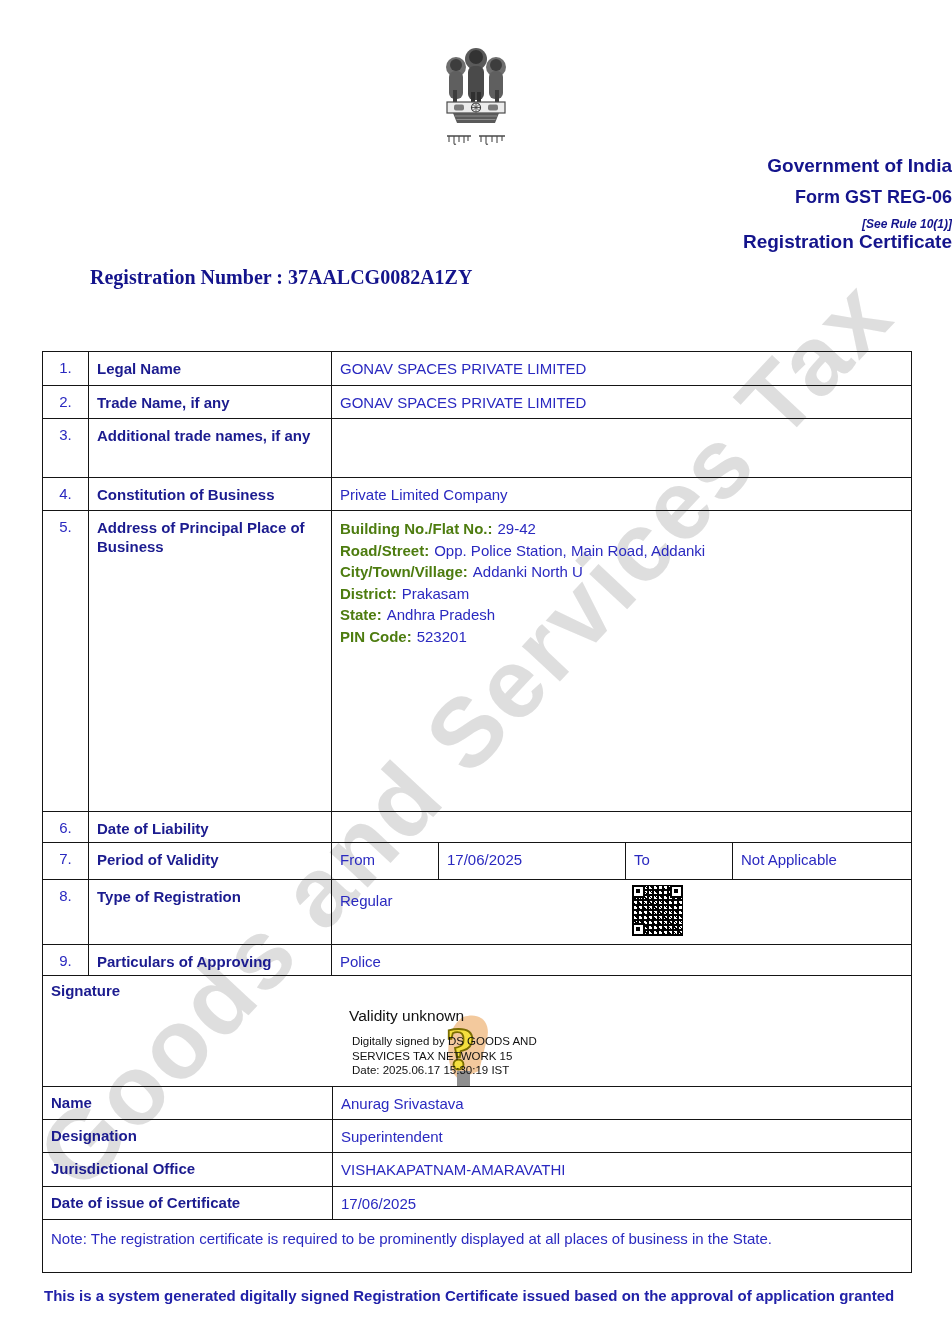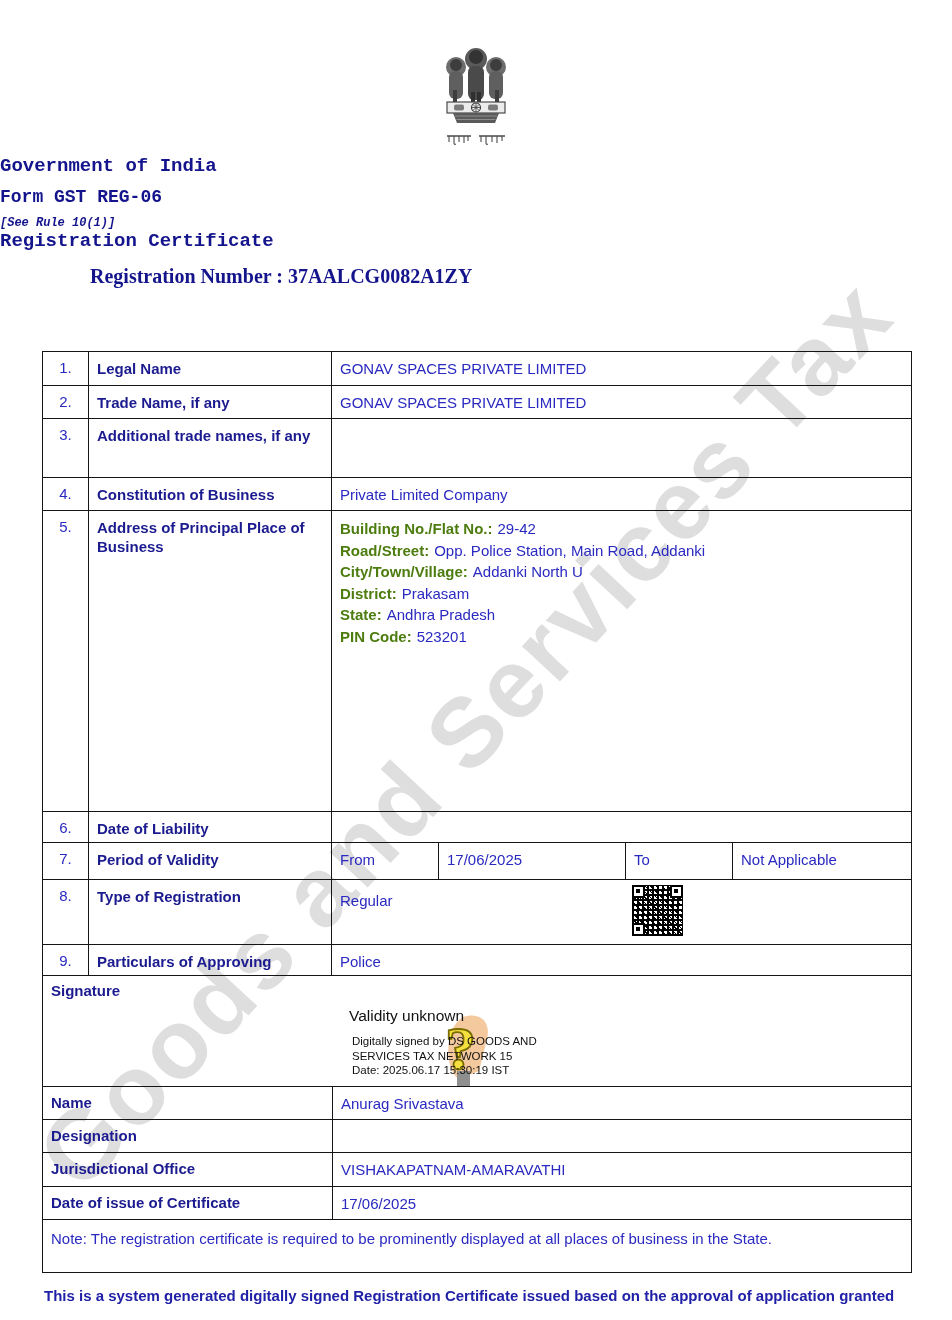--- a/index.html
+++ b/index.html
@@ -17,21 +17,21 @@
     font-family:"Liberation Sans", sans-serif;
     font-weight:bold; font-size:98px; letter-spacing:3px;
     color:#d4d4d4; opacity:.75; white-space:nowrap; pointer-events:none;
   }
 
   .content{ position:relative; z-index:1; }
 
   
   .emblem-wrap{ width:120px; margin:44px auto 0; text-align:center; }
   .emblem-caption-mimic{ display:block; margin:2px auto 0; }
-  .hdr{ text-align:left; font-family:Liberation Mono, monospace; color:#14148c; }
+  .hdr{ text-align:right; font-family:Liberation Sans, sans-serif; color:#14148c; }
   .hdr-gov{ margin-top:10px; font-size:19px; font-weight:bold; }
   .hdr-form{ margin-top:10px; font-size:18px; font-weight:bold; }
   .hdr-rule{ margin-top:9px; font-size:12px; font-style:italic; font-weight:bold; }
   .hdr-title{ margin-top:0; font-size:19px; font-weight:bold; }
   .regno{ margin:13px 0 0 90px; font-family:"Liberation Serif", serif;
           font-size:20px; font-weight:bold; color:#14148c; }
 
   
   .tbl{ position:absolute; left:42px; top:307px; width:870px;
         border:1.5px solid #151515; background:transparent; }
@@ -249,20 +249,21 @@
           </div>
         </div>
       </div>
 
       <div class="trow h-off">
         <div class="cell c-biglabel">Name</div>
         <div class="cell c-value">Anurag Srivastava</div>
       </div>
       <div class="trow h-off">
         <div class="cell c-biglabel">Designation</div>
+        <div class="cell c-value">Superintendent</div>
       </div>
       <div class="trow h-off2">
         <div class="cell c-biglabel">Jurisdictional Office</div>
         <div class="cell c-value">VISHAKAPATNAM-AMARAVATHI</div>
       </div>
       <div class="trow h-off">
         <div class="cell c-biglabel">Date of issue of Certificate</div>
         <div class="cell c-value">17/06/2025</div>
       </div>
 

